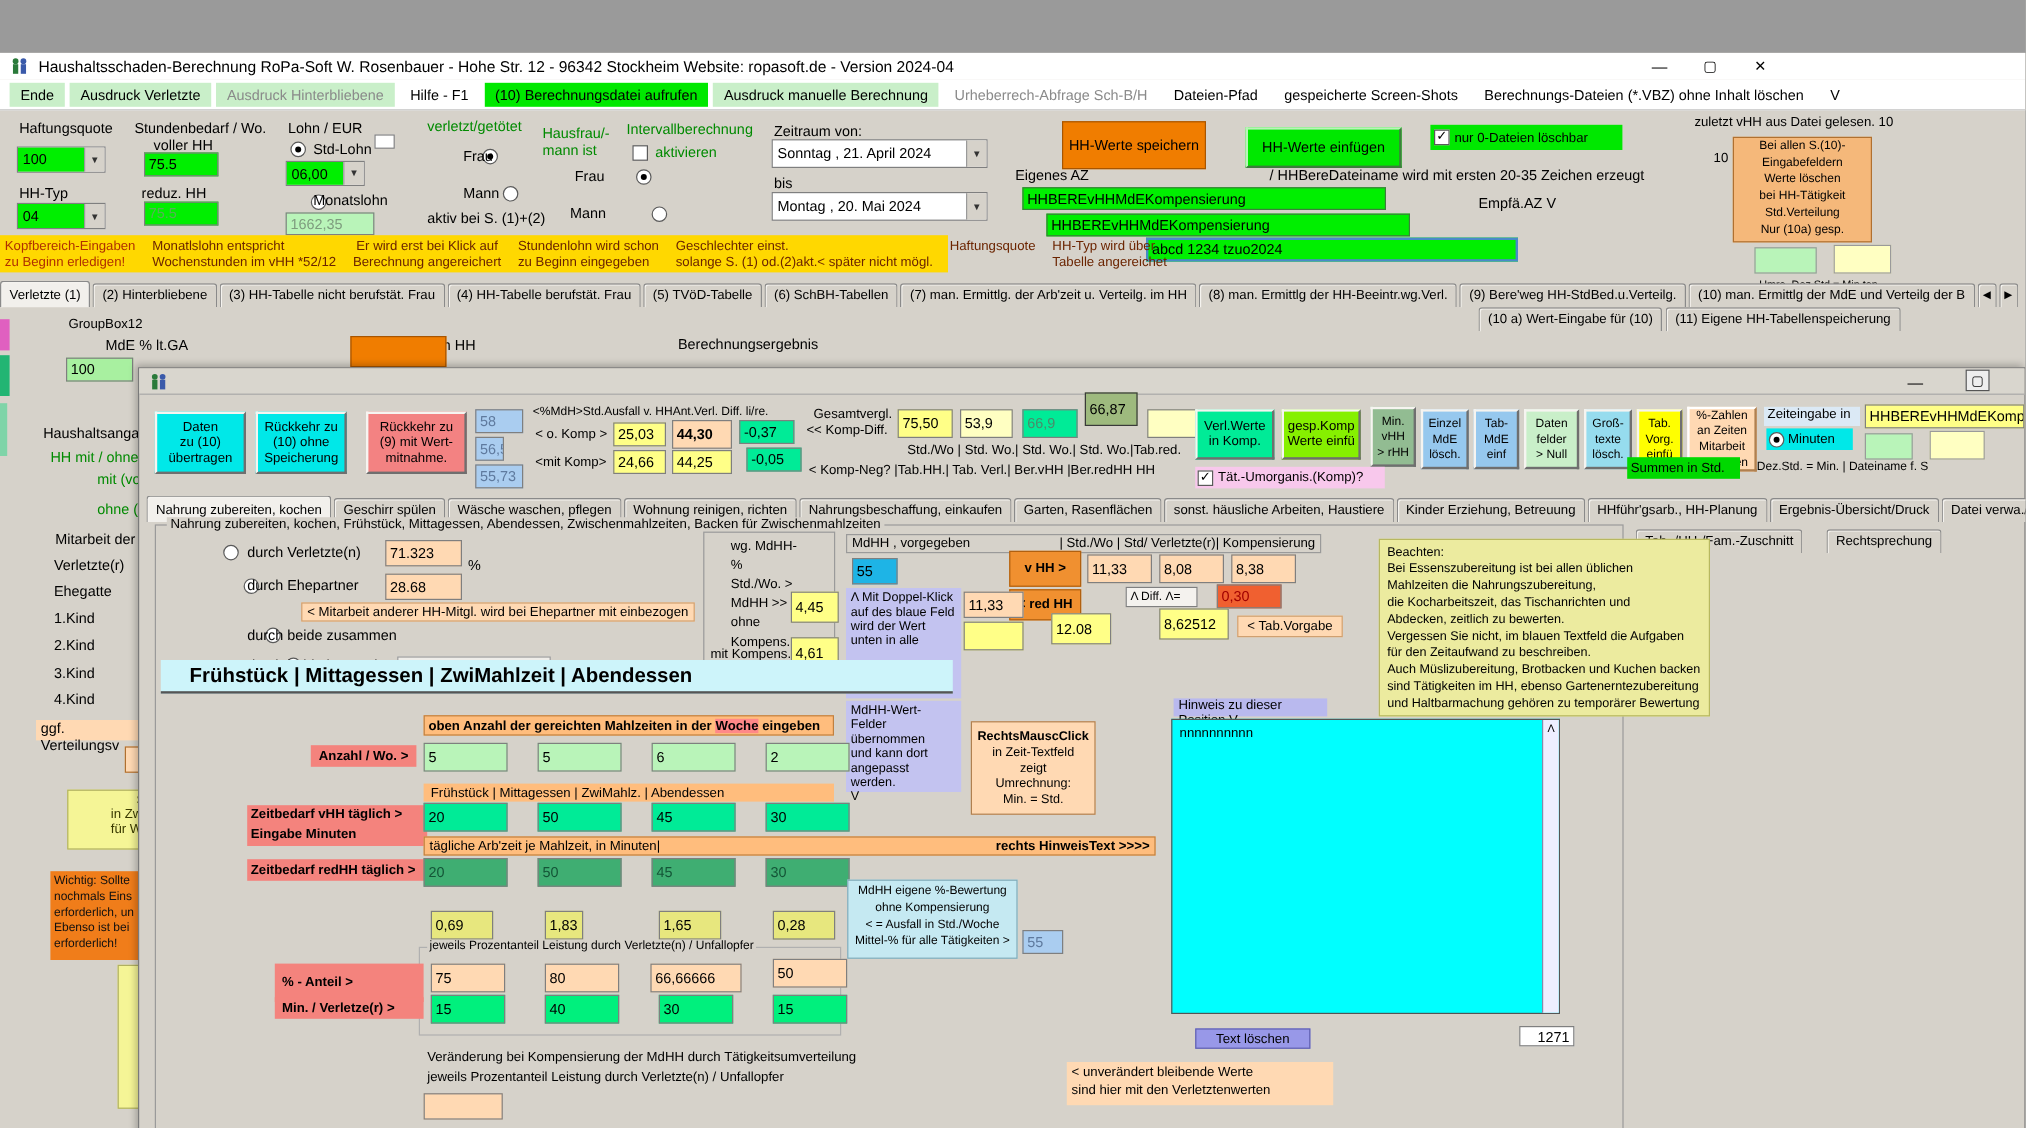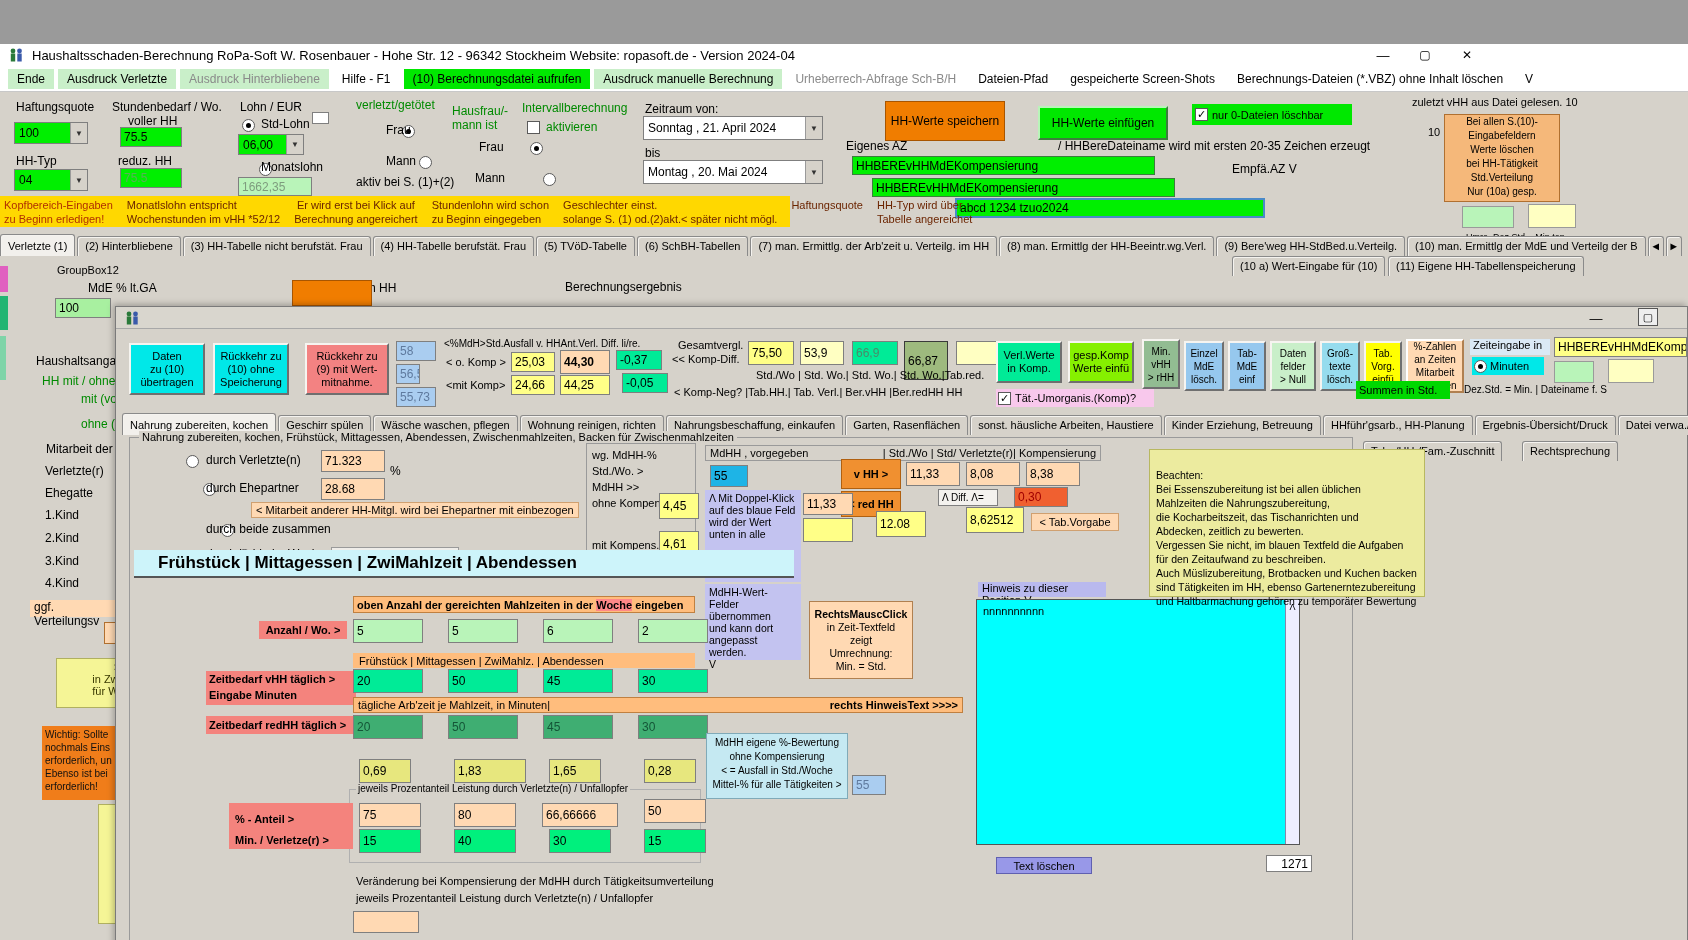--- a/index.html
+++ b/index.html
@@ -306,21 +306,21 @@
     <div class="ab fld ylw" style="left:395px;top:68px;width:44px;height:20px">24,66</div>
     <div class="ab fld ylw" style="left:444px;top:68px;width:50px;height:20px">44,25</div>
     <div class="ab fld spr" style="left:506px;top:66px;width:46px;height:20px">-0,05</div>
 
     
     <span class="ab fs11" style="left:562px;top:32px">Gesamtvergl.</span>
     <span class="ab fs11" style="left:556px;top:46px">&lt;&lt; Komp-Diff.</span>
     <div class="ab fld ylw" style="left:632px;top:34px;width:46px;height:24px">75,50</div>
     <div class="ab fld pylw" style="left:684px;top:34px;width:44px;height:24px">53,9</div>
     <div class="ab fld spr" style="left:736px;top:34px;width:46px;height:24px;color:#4a8a6a">66,9</div>
-    <div class="ab fld olv" style="left:788px;top:34px;width:44px;height:39px;border-color:#3a3a3a">66,87</div>
+    <div class="ab fld olv" style="left:788px;top:20px;width:44px;height:28px;border-color:#3a3a3a">66,87</div>
     <div class="ab fld pylw" style="left:840px;top:34px;width:42px;height:24px"></div>
     <span class="ab fs11 nw" style="left:640px;top:62px">Std./Wo | Std. Wo.| Std. Wo.|  Std. Wo.|Tab.red.</span>
     <span class="ab fs11 nw" style="left:558px;top:79px">&lt; Komp-Neg?  |Tab.HH.| Tab. Verl.| Ber.vHH   |Ber.redHH    HH</span>
 
     
     <div class="ab btn3 spr" style="left:880px;top:34px;width:66px;height:42px">
       <div>Verl.Werte</div>
         <div>in Komp.</div>
     </div>
     <div class="ab btn3" style="left:952px;top:34px;width:66px;height:42px;background:#86f000">
@@ -419,21 +419,21 @@
     <span class="ab fs12" style="left:90px;top:215px">durch beide zusammen</span>
     <span class="ab radio on" style="left:70px;top:241px"></span>
     <span class="ab fs12" style="left:90px;top:240px">durch beide im Wechsel</span>
     <div class="ab" style="left:215px;top:240px;width:128px;height:16px;background:#efede9;border:1px solid #9a9a9a;display:flex;align-items:center;justify-content:space-between;padding:0 4px">
       <span class="fs10">&lt;</span>
       <span style="width:34px;height:10px;background:#d6d2ca;border:1px solid #aaa"></span>
       <span class="fs10">&gt;</span>
     </div>
 
     
-    <div class="ab" style="left:470px;top:136px;width:110px;height:116px;border:1px solid #9a9a9a;font-size:11px;padding:3px 5px;line-height:16px">
+    <div class="ab" style="left:470px;top:136px;width:110px;height:116px;border:1px solid #9a9a9a;font-size:11px;padding:3px 22px;line-height:16px">
       <div>wg. MdHH-%</div>
       <div>Std./Wo.  &gt;</div>
       <div>MdHH   &gt;&gt;</div>
       <div>ohne Kompens.</div>
     </div>
     <div class="ab fld ylw" style="left:543px;top:186px;width:40px;height:26px">4,45</div>
     <span class="ab fs11" style="left:476px;top:232px">mit Kompens.:</span>
     <div class="ab fld ylw" style="left:543px;top:224px;width:40px;height:26px">4,61</div>
 
     
@@ -496,21 +496,21 @@
       <span>tägliche Arb'zeit je Mahlzeit, in Minuten|</span>
       <span class="b">rechts  HinweisText &gt;&gt;&gt;&gt;</span>
     </div>
     <div class="ab ctr fs11 b" style="left:90px;top:409px;width:150px;height:18px;background:#f4837d;justify-content:flex-start;padding-left:3px">Zeitbedarf redHH täglich &gt;</div>
     <div class="ab fld mgrn" style="left:237px;top:408px;width:70px;height:24px">20</div>
     <div class="ab fld mgrn" style="left:332px;top:408px;width:70px;height:24px">50</div>
     <div class="ab fld mgrn" style="left:427px;top:408px;width:70px;height:24px">45</div>
     <div class="ab fld mgrn" style="left:522px;top:408px;width:70px;height:24px">30</div>
 
     <div class="ab fld khk" style="left:243px;top:452px;width:52px;height:24px">0,69</div>
-    <div class="ab fld khk" style="left:338px;top:452px;width:72px;height:24px">1,83</div>
+    <div class="ab fld khk" style="left:338px;top:452px;width:32px;height:24px">1,83</div>
     <div class="ab fld khk" style="left:433px;top:452px;width:52px;height:24px">1,65</div>
     <div class="ab fld khk" style="left:528px;top:452px;width:52px;height:24px">0,28</div>
 
     <div class="ab" style="left:233px;top:482px;width:352px;height:74px;border:1px solid #b0b0b0"></div>
     <span class="ab fs10 nw" style="left:240px;top:476px;background:#d6d2ca;padding:0 2px">jeweils  Prozentanteil  Leistung  durch Verletzte(n)  /  Unfallopfer</span>
     <div class="ab ctr fs11 b" style="left:113px;top:496px;width:124px;height:32px;background:#f4837d;justify-content:flex-start;padding-left:6px">% -   Anteil       &gt;</div>
     <div class="ab fld pch" style="left:243px;top:496px;width:62px;height:24px">75</div>
     <div class="ab fld pch" style="left:338px;top:496px;width:62px;height:24px">80</div>
     <div class="ab fld pch" style="left:426px;top:496px;width:76px;height:24px">66,66666</div>
     <div class="ab fld pch" style="left:528px;top:492px;width:62px;height:24px">50</div>
@@ -545,23 +545,27 @@
     
     <div class="ab lavb fs11" style="left:862px;top:275px;width:128px;height:15px;padding-left:4px">Hinweis zu dieser Position V</div>
     <div class="ab" style="left:860px;top:292px;width:324px;height:246px;background:#00ffff;border:1px solid #555">
       <span class="fs11 ab" style="left:6px;top:5px">nnnnnnnnnn</span>
       <div class="ab" style="right:0;top:0;width:14px;height:244px;background:#eef;border-left:1px solid #88a">
         <div class="ctr fs9" style="height:14px">Λ</div>
       </div>
     </div>
     <div class="ab ctr fs11" style="left:880px;top:550px;width:96px;height:17px;background:#9898e8;border:1px solid #6060b0">Text löschen</div>
     <div class="ab fld" style="left:1150px;top:548px;width:46px;height:17px;justify-content:flex-end">1271</div>
-
-    
-    <div class="ab" style="left:1033px;top:142px;width:276px;height:148px;background:#eceb9f;border:1px solid #b8b860;font-size:10.5px;line-height:14px;padding:18px 6px">
+    <div class="ab notebox" style="left:773px;top:578px;width:222px;height:36px;background:#ffd9b3;font-size:11px;line-height:15px">
+      <div>&lt;  unverändert bleibende Werte</div>
+      <div>sind hier mit den Verletztenwerten</div>
+    </div>
+
+    
+    <div class="ab" style="left:1033px;top:142px;width:276px;height:148px;background:#eceb9f;border:1px solid #b8b860;font-size:10.5px;line-height:14px;padding:3px 6px">
       <div>Beachten:</div>
       <div>Bei Essenszubereitung ist bei allen üblichen</div>
       <div>Mahlzeiten die Nahrungszubereitung,</div>
       <div>die Kocharbeitszeit, das Tischanrichten und</div>
       <div>Abdecken, zeitlich zu bewerten.</div>
       <div> Vergessen Sie nicht, im blauen Textfeld die Aufgaben</div>
       <div> für den Zeitaufwand zu beschreiben.</div>
       <div>Auch Müslizubereitung, Brotbacken und Kuchen backen</div>
       <div>sind Tätigkeiten im HH, ebenso Gartenerntezubereitung</div>
       <div>und Haltbarmachung gehören zu temporärer Bewertung</div>

